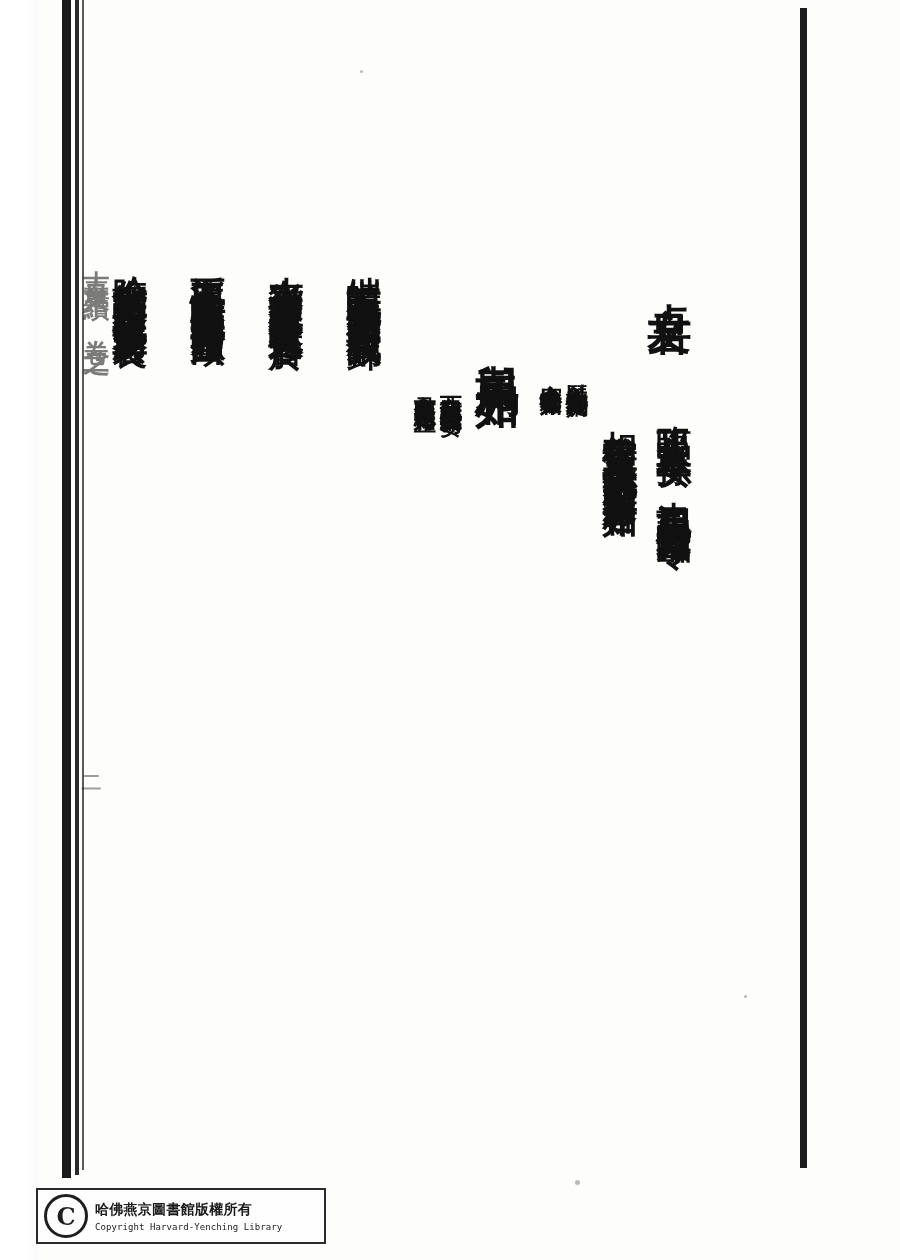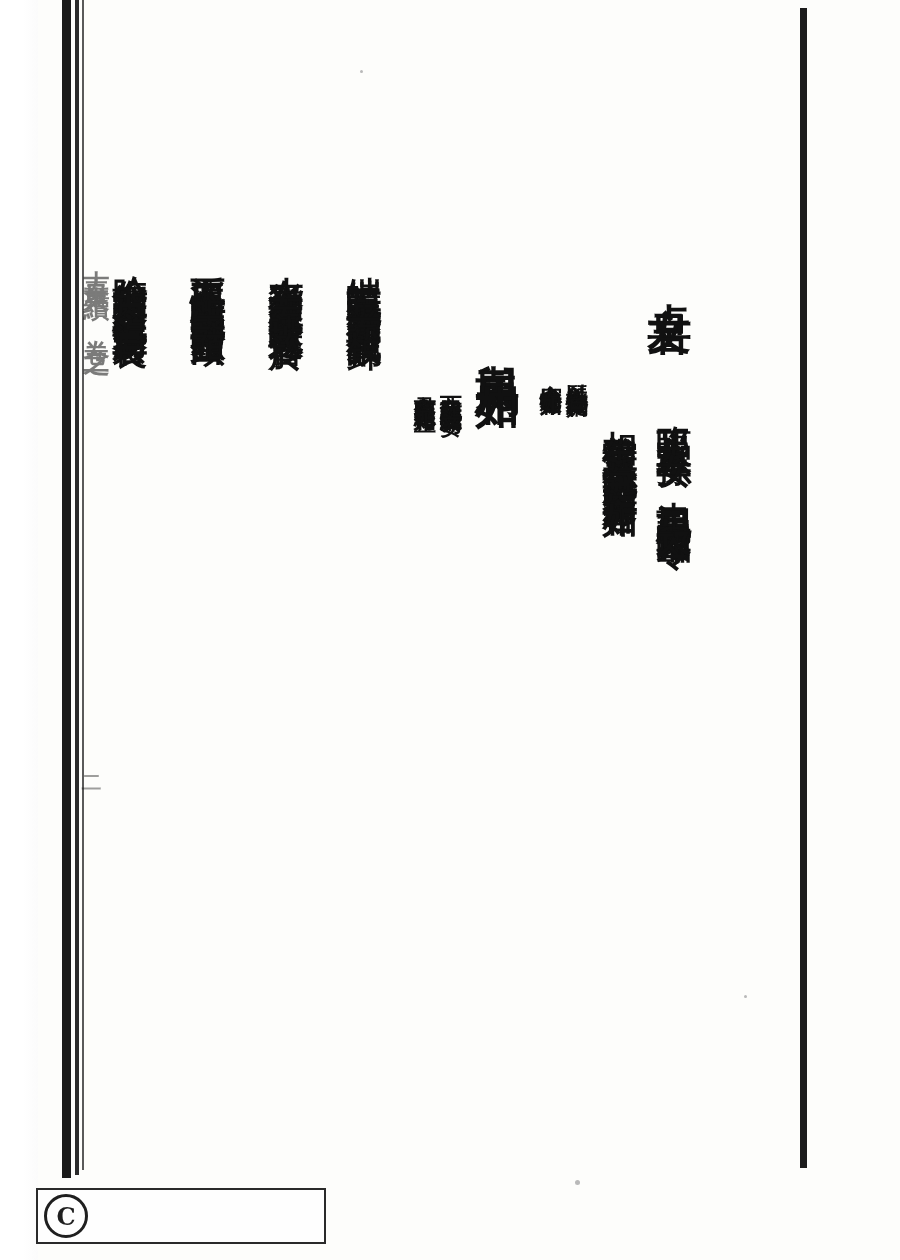--- a/index.html
+++ b/index.html
@@ -228,15 +228,19 @@
   <div class="col" style="left:112px; top:248px;">
     <div class="vtext">吟傷離別努力加餐毋念妾錦水湯湯與君長</div>
   </div>
 
   <div class="speck" style="left:575px; top:1180px; width:5px; height:5px;"></div>
   <div class="speck" style="left:744px; top:995px; width:3px; height:3px;"></div>
   <div class="speck" style="left:360px; top:70px; width:3px; height:3px;"></div>
 
   <div id="stamp">
     <div class="c-mark">C</div>
+    <div class="c-lines">
+      <div class="c-cjk">哈佛燕京圖書館版權所有</div>
+      <div class="c-en">Copyright Harvard-Yenching Library</div>
+    </div>
   </div>
 
 </div>
 
 </body></html>

